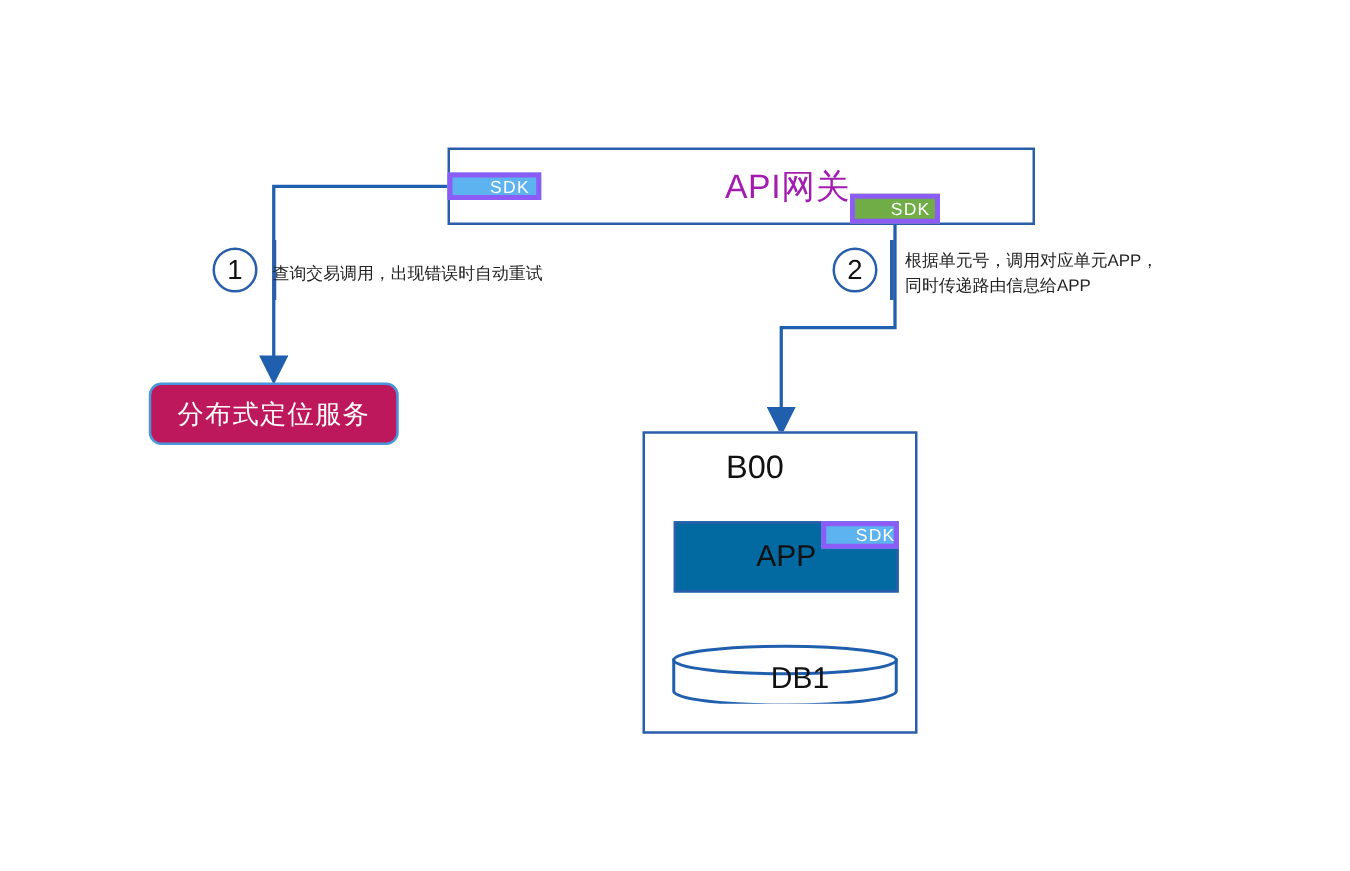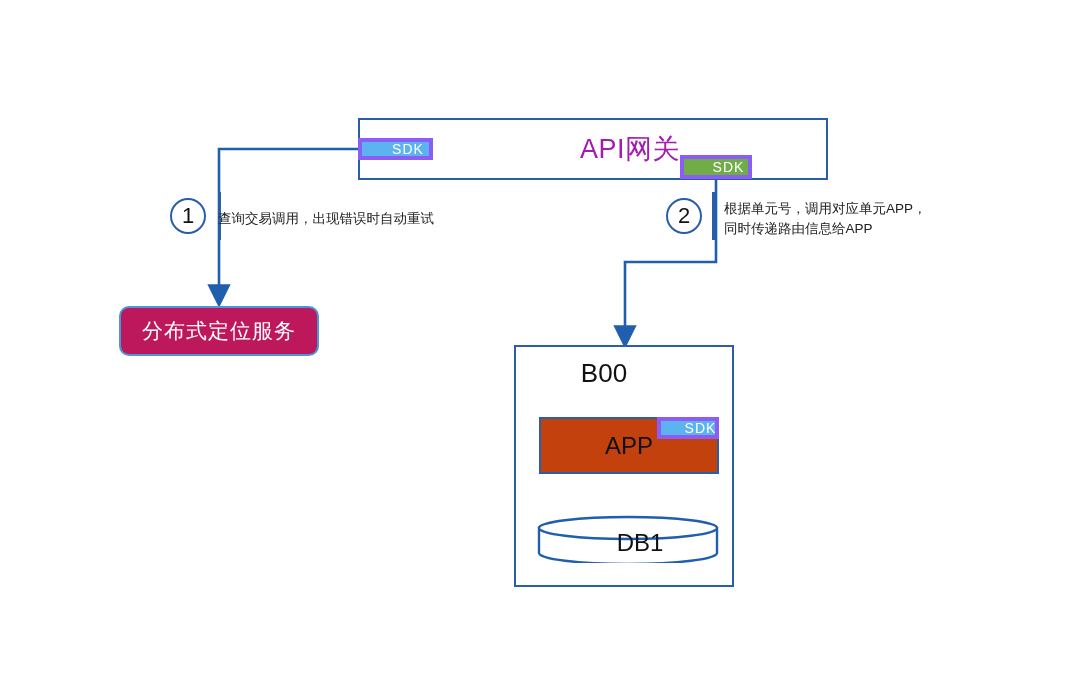--- a/index.html
+++ b/index.html
@@ -141,21 +141,21 @@
     text-align: center;
     font-size: 26px;
     color: #111111;
   }
   #app-box {
     left: 539px;
     top: 417px;
     width: 180px;
     height: 57px;
     border: 2px solid #2a5eaa;
-    background: #c2410c;
+    background: #0369a1;
     box-sizing: border-box;
     display: flex;
     align-items: center;
     justify-content: center;
     font-size: 24px;
     color: #111111;
   }
   #sdk-app {
     left: 657px;
     top: 417px;

